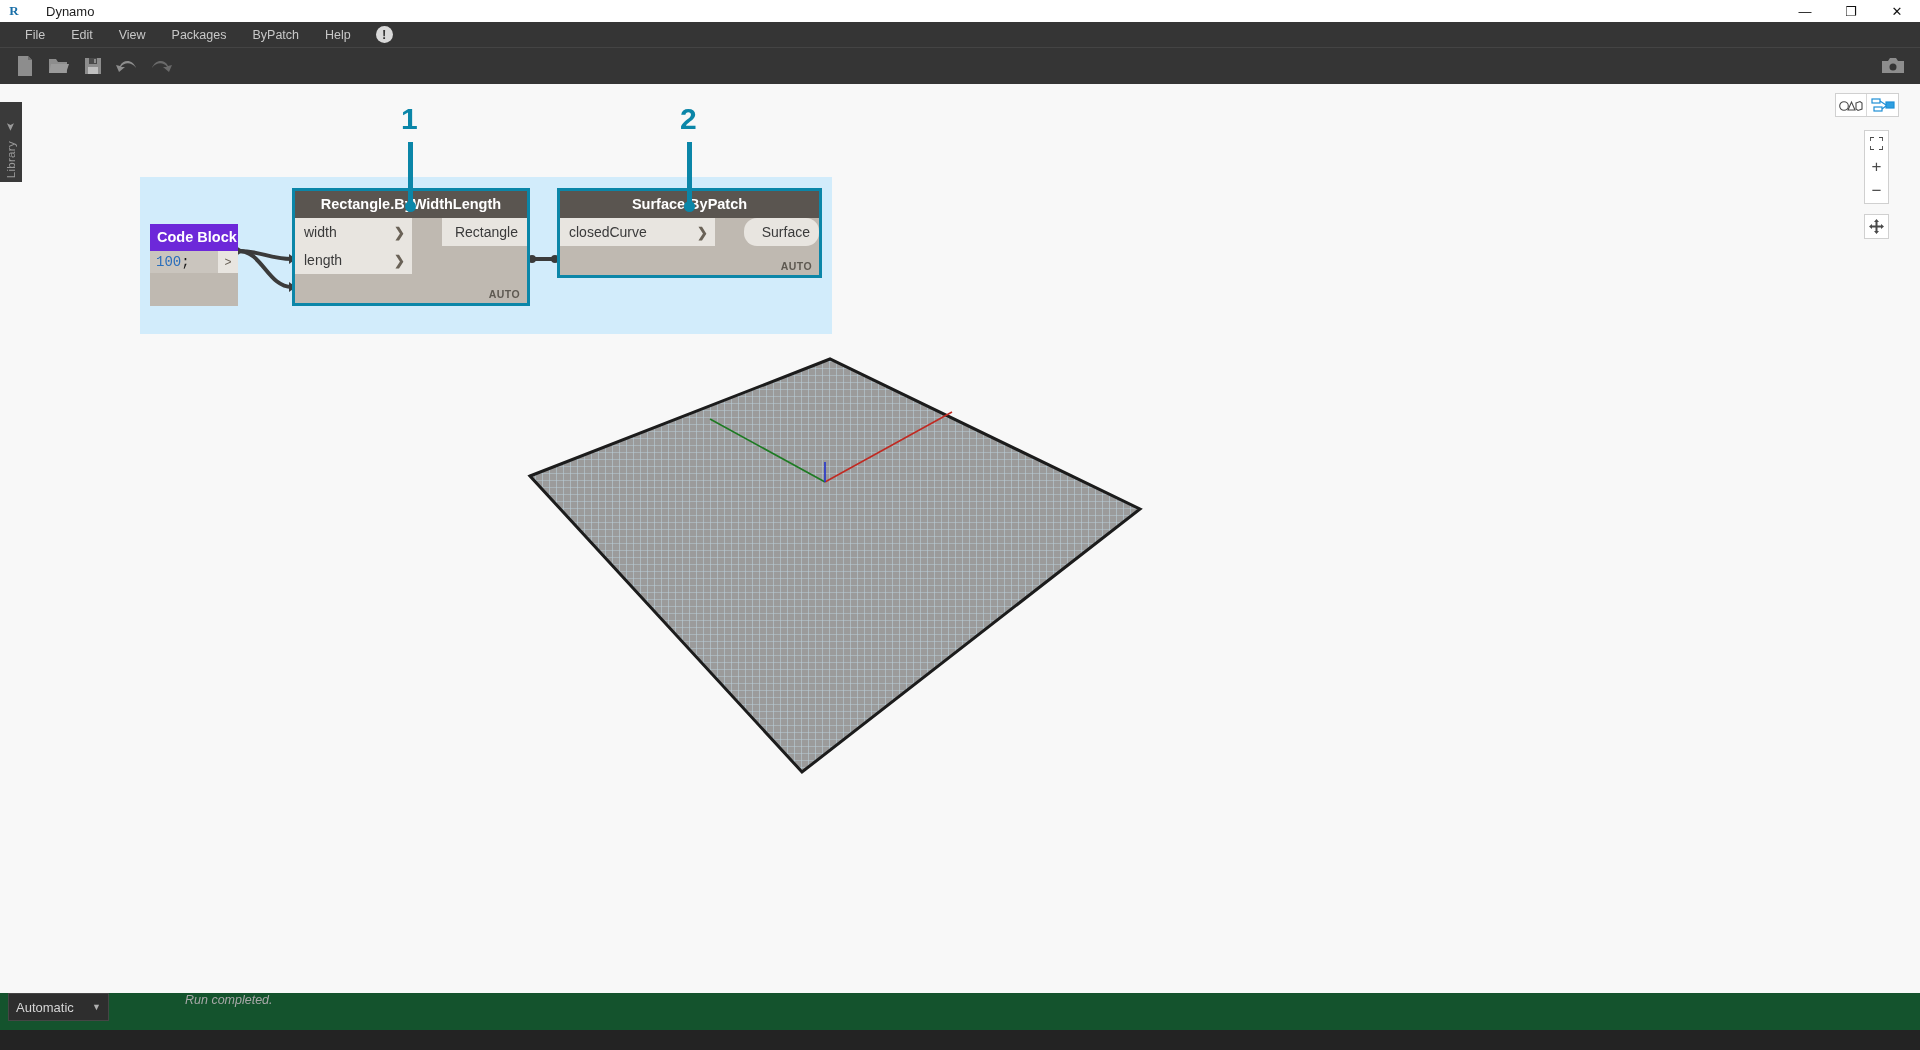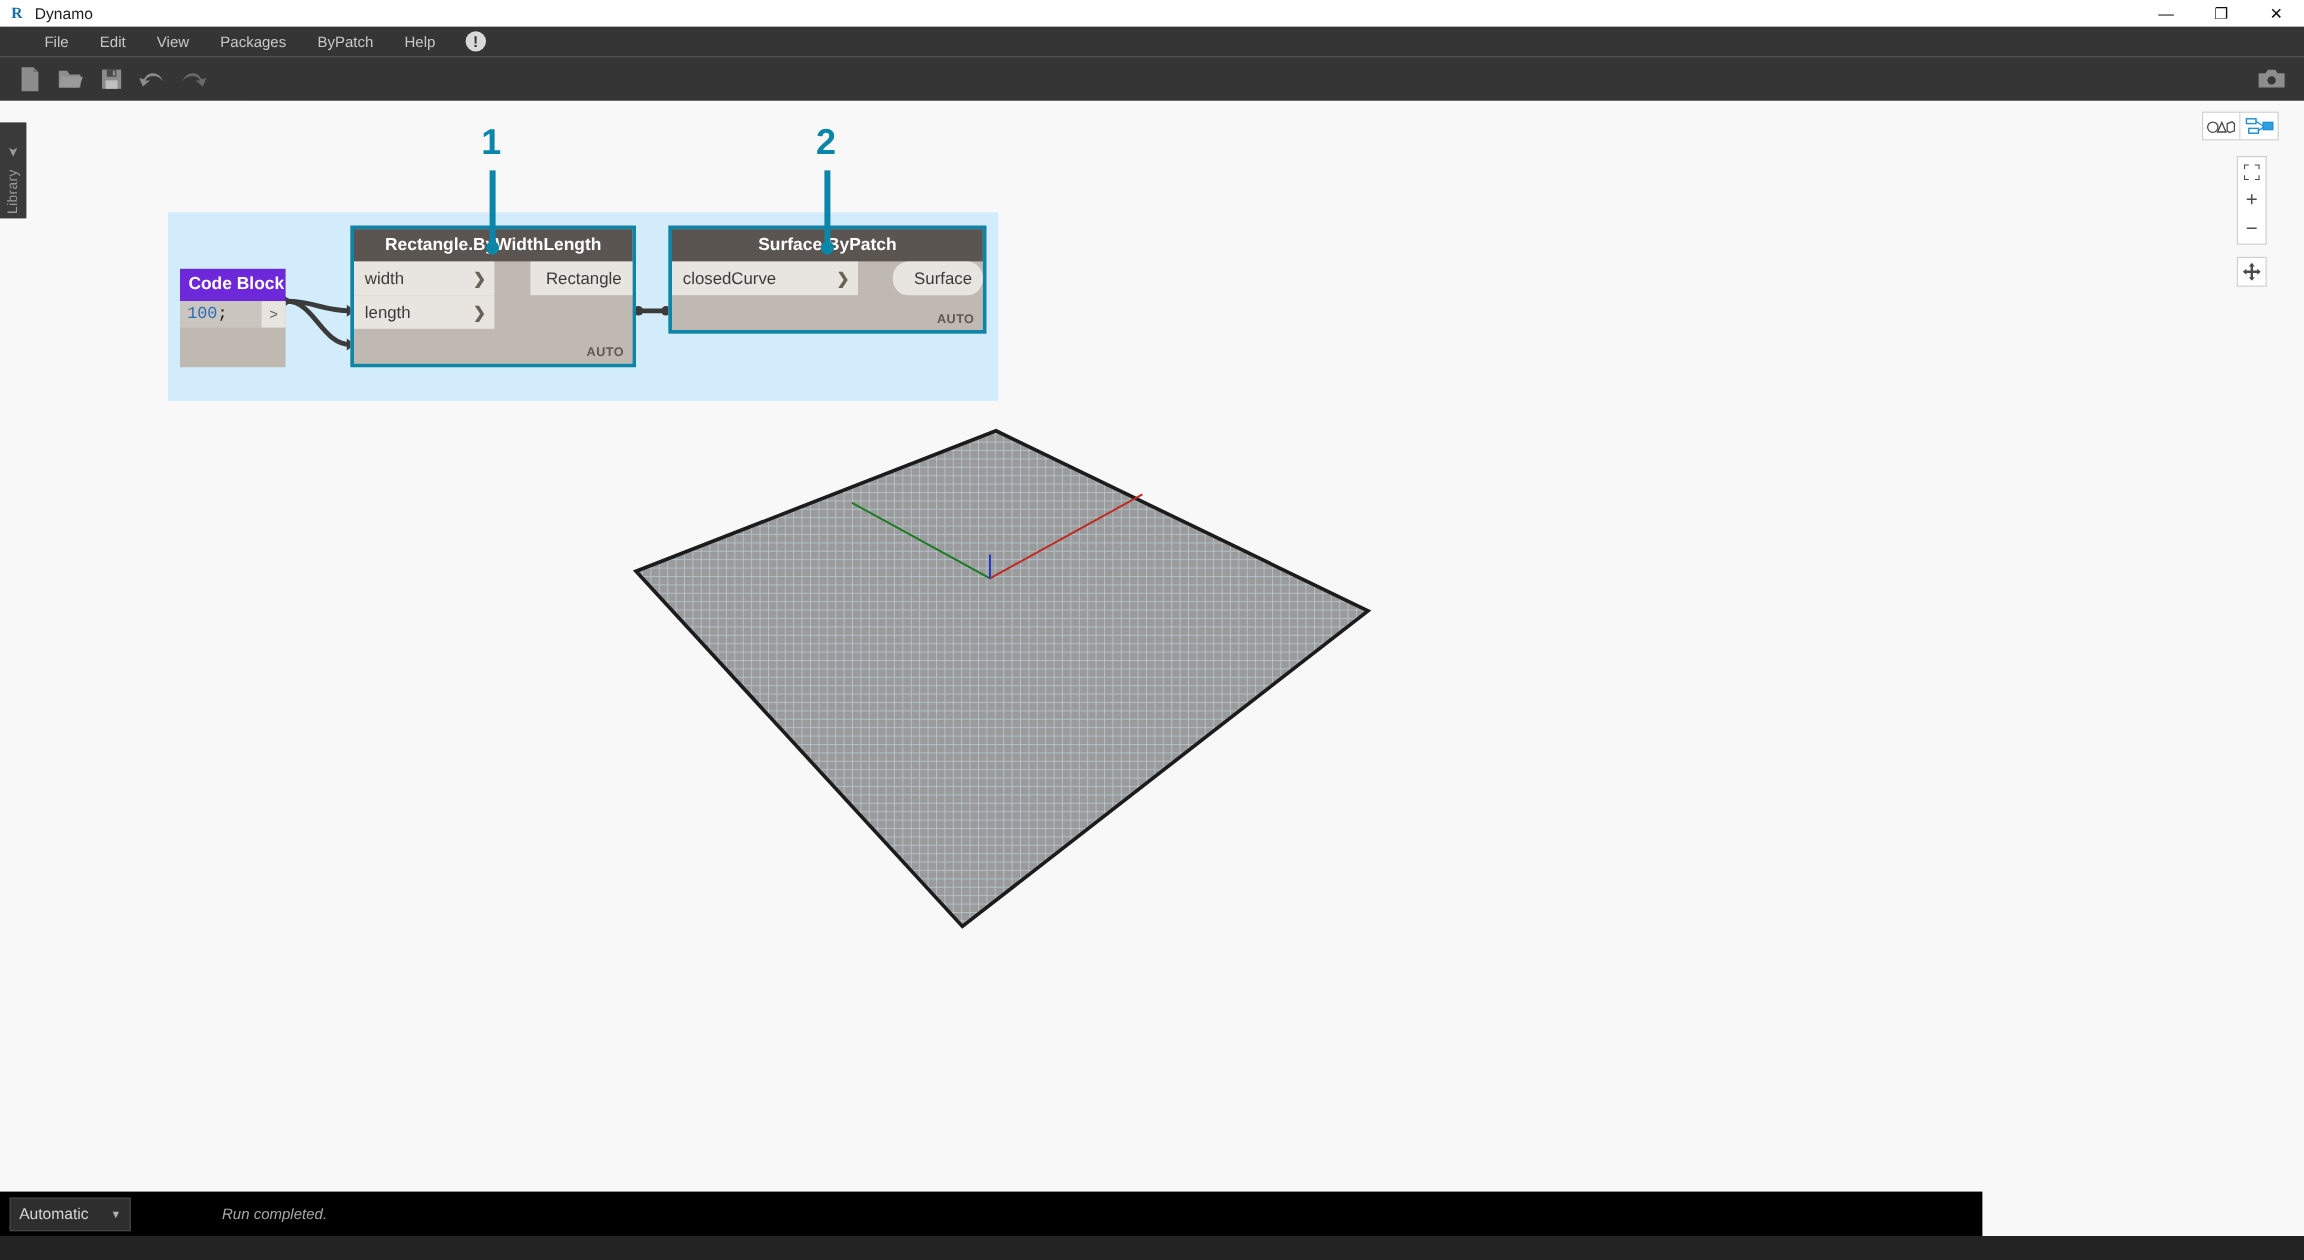--- a/index.html
+++ b/index.html
@@ -15,32 +15,32 @@
     height: 22px; background: #ffffff;
     display: flex; align-items: center;
     position: relative;
   }
   #app-logo {
     width: 16px; height: 16px; margin-left: 6px;
     color: #1a6fa8; font-weight: bold; font-size: 13px;
     font-family: "Liberation Serif", serif;
     display: flex; align-items: center; justify-content: center;
   }
-  #app-title { font-size: 13px; color: #1c1c1c; margin-left: 7px; }
+  #app-title { font-size: 13px; color: #1c1c1c; margin-left: 24px; }
   #winctl { position: absolute; right: 0; top: 0; height: 22px; display: flex; }
   #winctl div {
     width: 46px; height: 22px; display: flex;
     align-items: center; justify-content: center;
     font-size: 13px; color: #111;
   }
 
   
   #menubar {
     height: 25px; background: #353535;
-    display: flex; align-items: center; padding-left: 24px;
+    display: flex; align-items: center; padding-left: 12px;
   }
   .menu-item {
     font-size: 12.5px; color: #c8c8c8;
     padding: 4px 13px; cursor: default;
   }
   #alert-icon {
     width: 17px; height: 17px; border-radius: 50%;
     background: #d9d9d9; color: #353535;
     font-size: 13px; font-weight: bold;
     display: flex; align-items: center; justify-content: center;
@@ -228,22 +228,22 @@
   
   #surface-3d { position: absolute; left: 500px; top: 270px; }
 
   
   #statusbar {
     position: absolute; bottom: 0; left: 0;
     width: 1920px; height: 20px; background: #232323;
   }
   #runmode-bar {
     position: absolute; bottom: 20px; left: 0;
-    width: 1652px; height: 37px; background: #000000;
-    display: flex; align-items: center;
+    width: 1920px; height: 37px; background: #14532d;
+    display: flex; 
   }
   #runmode-select {
     margin-left: 8px; width: 101px; height: 28px;
     background: #2e2e2e; border: 1px solid #454545;
     display: flex; align-items: center;
     padding: 0 7px; color: #d5d5d5; font-size: 13px;
     justify-content: space-between;
   }
   #runmode-caret { font-size: 9px; color: #b0b0b0; }
   #run-status {

